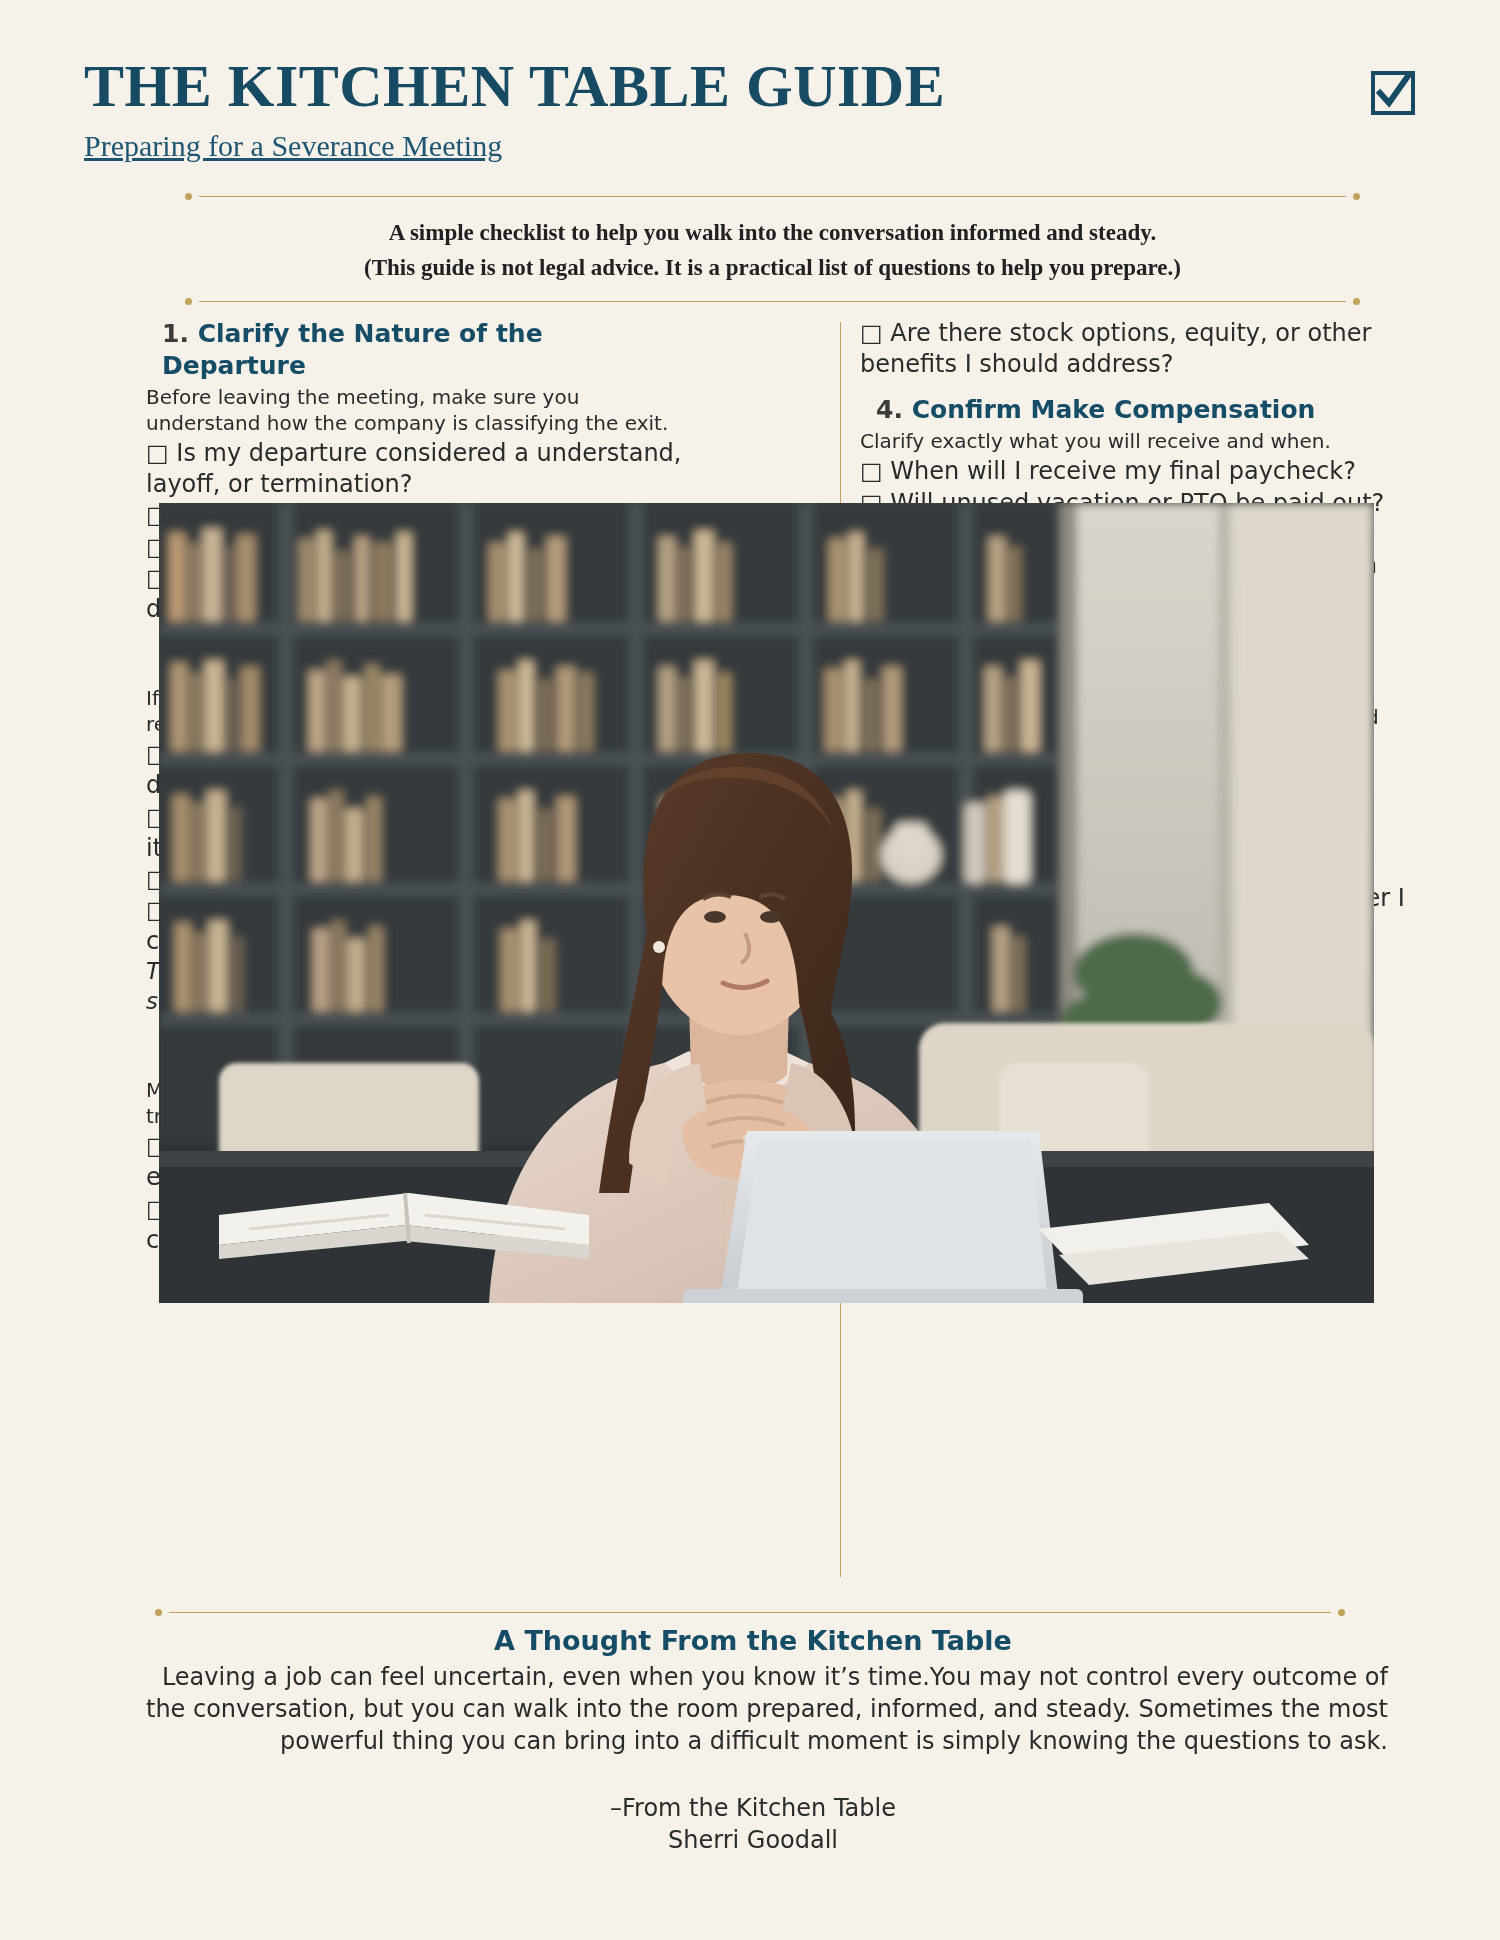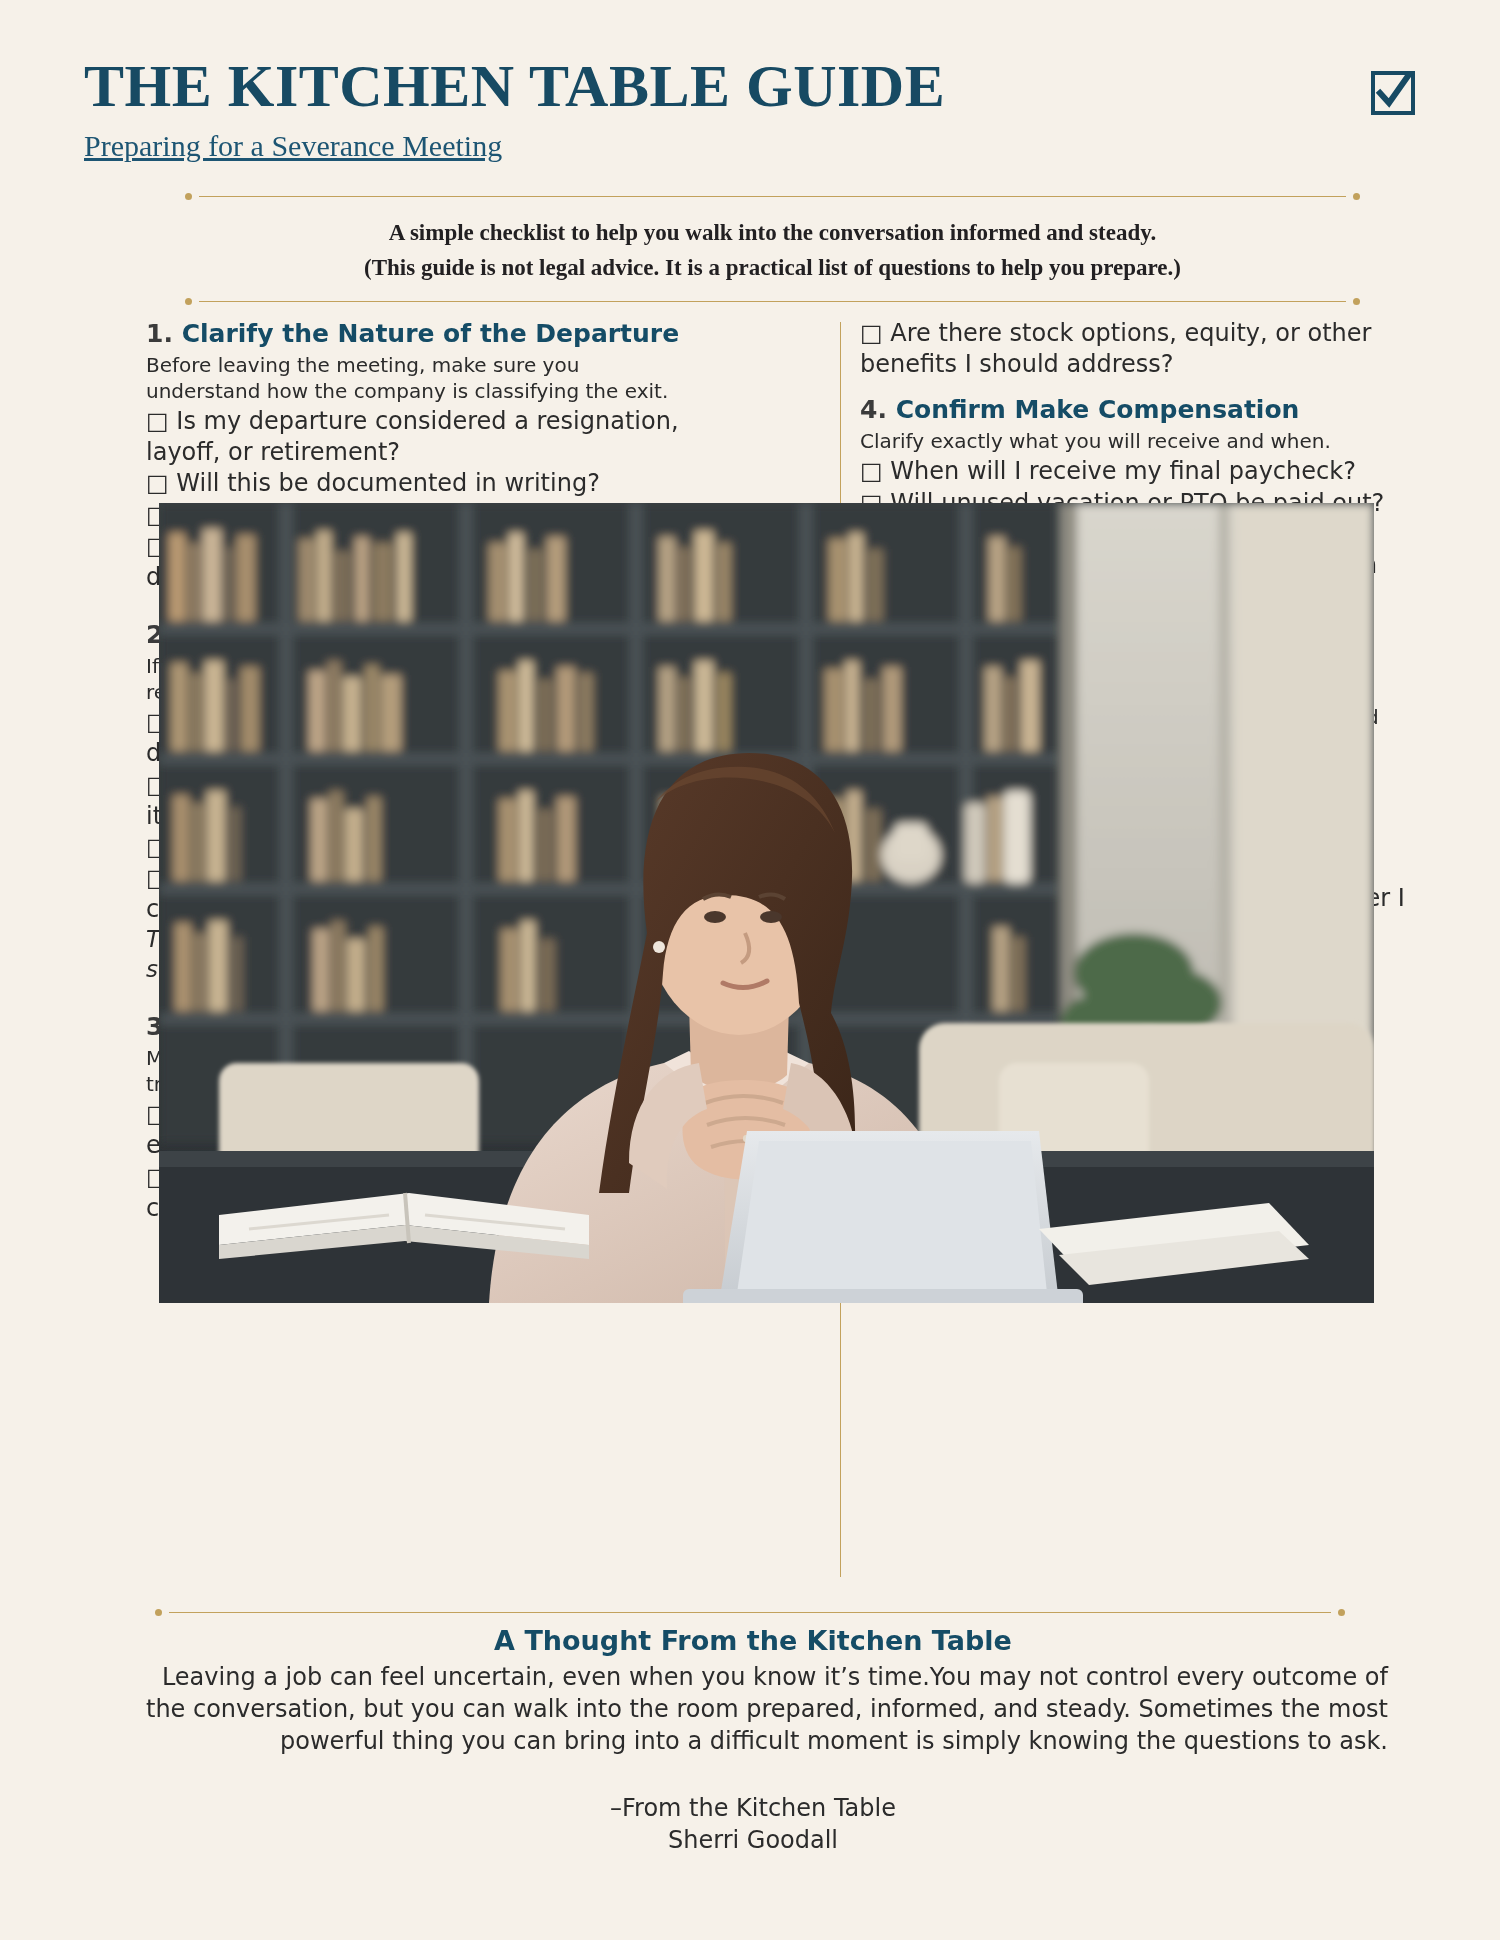--- a/index.html
+++ b/index.html
@@ -124,21 +124,21 @@
     top: 4px;
     width: 1px;
     height: 1255px;
     background: #c2a15c;
   }
 
   .sec-head {
     font-size: 25px;
     font-weight: bold;
     color: #154c66;
-    margin: 0 0 2px 0;
+    margin: 0 0 2px 16px;
     line-height: 1.28;
   }
   .sec-head .num { color: #3b3b3b; font-weight: bold; }
   .sec-intro {
     font-size: 20px;
     color: #2b2b2b;
     line-height: 1.3;
     margin: 0 0 2px 0;
   }
   .item {
@@ -243,21 +243,21 @@
     <div class="col-divider"></div>
 
     <div class="col col-left">
 
       <div>
         <div class="sec-head">
           <span class="num">1.</span>
           <span>Clarify the Nature of the Departure</span>
         </div>
         <p class="sec-intro">Before leaving the meeting, make sure you understand how the company is classifying the exit.</p>
-        <p class="item"><span class="box">□</span> <span>Is my departure considered a resignation, layoff, or retirement?</span></p>
+        <p class="item"><span class="box">□</span> <span>Is my departure considered a understand, layoff, or termination?</span></p>
         <p class="item"><span class="box">□</span> <span>Will this be documented in writing?</span></p>
         <p class="item"><span class="box">□</span> <span>Is there a formal separation agreement?</span></p>
         <p class="item"><span class="box">□</span> <span>What is the effective date of my departure?</span></p>
       </div>
 
       <div class="spacer"></div>
 
       <div>
         <div class="sec-head">
           <span class="num">2.</span>

